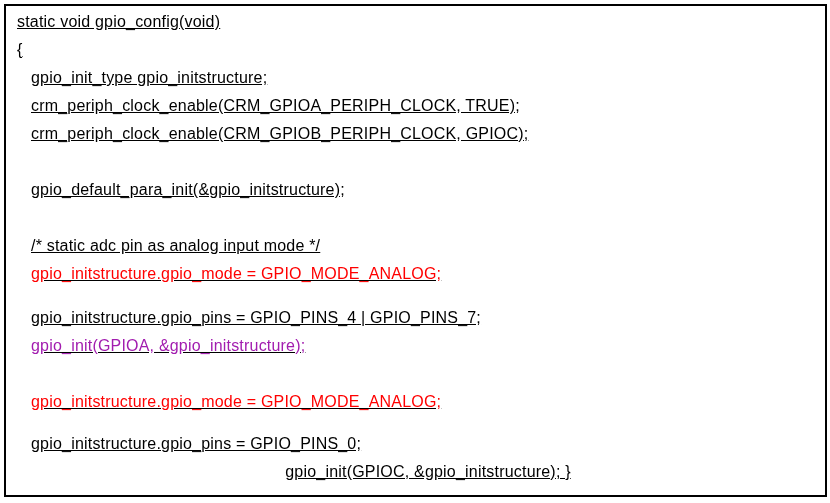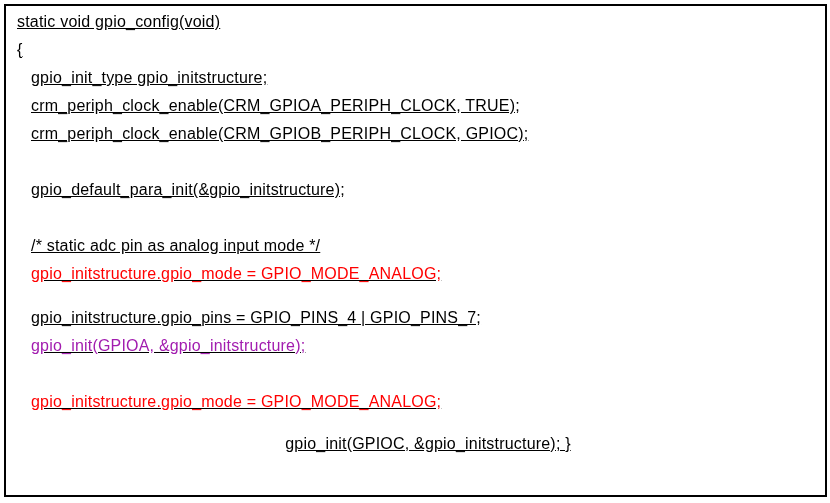--- a/index.html
+++ b/index.html
@@ -50,16 +50,17 @@
         <div class="code-line indent" style="color: rgb(0, 0, 0);">crm_periph_clock_enable(CRM_GPIOB_PERIPH_CLOCK, GPIOC);</div>
         <div class="code-line" style="color: rgb(0, 0, 0);"></div>
         <div class="code-line indent" style="color: rgb(0, 0, 0);">gpio_default_para_init(&amp;gpio_initstructure);</div>
         <div class="code-line" style="color: rgb(0, 0, 0);"></div>
         <div class="code-line indent" style="color: rgb(0, 0, 0);">/* static adc pin as analog input mode */</div>
         <div class="code-line indent" style="color: rgb(255, 0, 0);">gpio_initstructure.gpio_mode = GPIO_MODE_ANALOG;</div>
         <div class="code-line indent" style="color: rgb(0, 0, 0); margin-top: 16px;">gpio_initstructure.gpio_pins = GPIO_PINS_4 | GPIO_PINS_7;</div>
         <div class="code-line indent" style="color: #a21caf;">gpio_init(GPIOA, &amp;gpio_initstructure);</div>
         <div class="code-line" style="color: rgb(0, 0, 0);"></div>
         <div class="code-line indent" style="color: rgb(255, 0, 0);">gpio_initstructure.gpio_mode = GPIO_MODE_ANALOG;</div>
+        <div class="code-line indent" style="color: rgb(0, 0, 0);">gpio_initstructure.gpio_pins = GPIO_PINS_0;</div>
         <div class="code-line indent" style="color: rgb(0, 0, 0); text-align: center;">gpio_init(GPIOC, &amp;gpio_initstructure); }</div>
       </div>
   </div>
 </div>
 
 </body></html>

